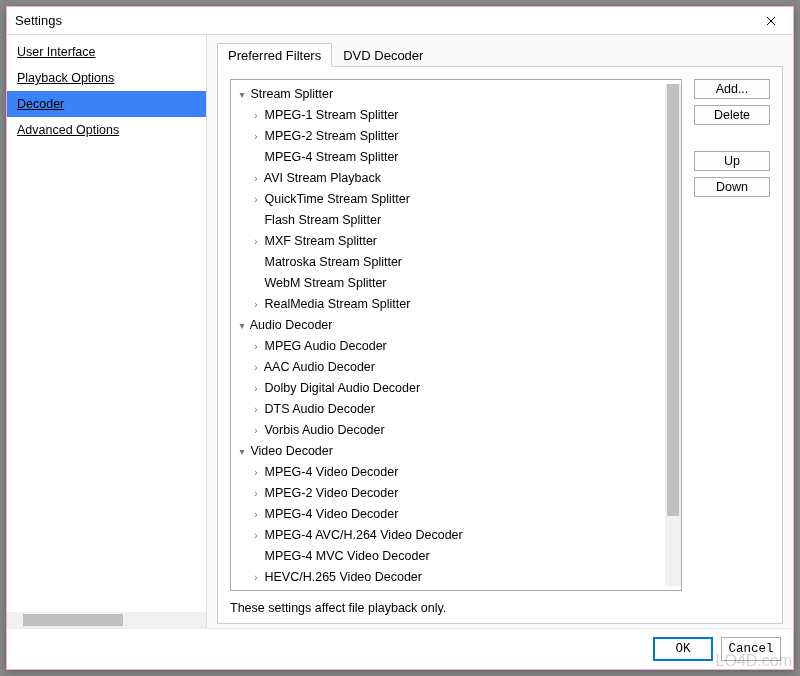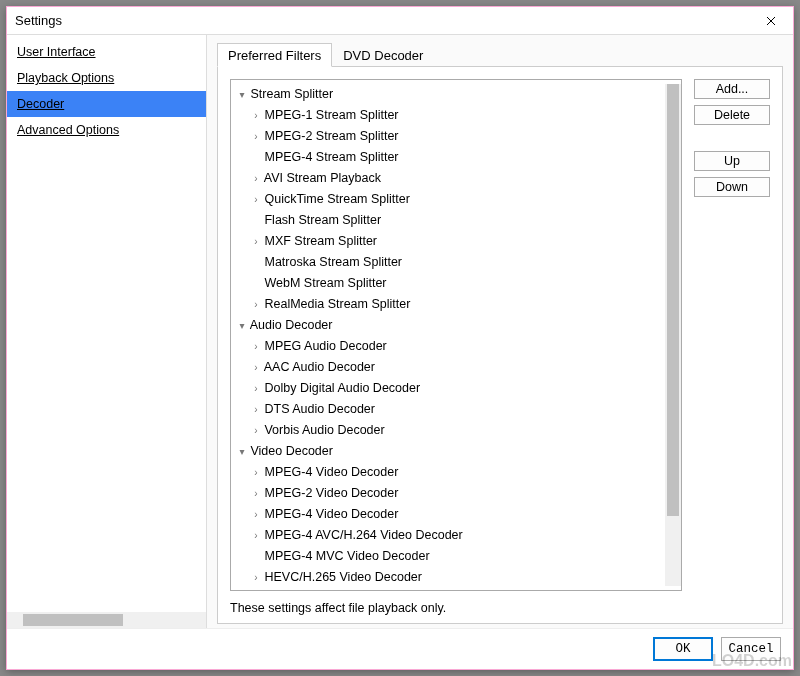--- a/index.html
+++ b/index.html
@@ -191,21 +191,21 @@
   .dlg-btn.default {
     border: 1px solid #0078d7;
     outline: 1px solid #0078d7;
     outline-offset: -2px;
   }
   .watermark {
     position: absolute;
     right: 8px; bottom: 6px;
     color: rgba(0,0,0,0.18);
     font-size: 16px;
-    font-weight: bold;
+    font-weight: normal;
     pointer-events: none;
   }
 </style>
 </head>
 <body>
 
 <div class="window">
   <div class="titlebar">
     <span>Settings</span>
     <div class="close-btn">

